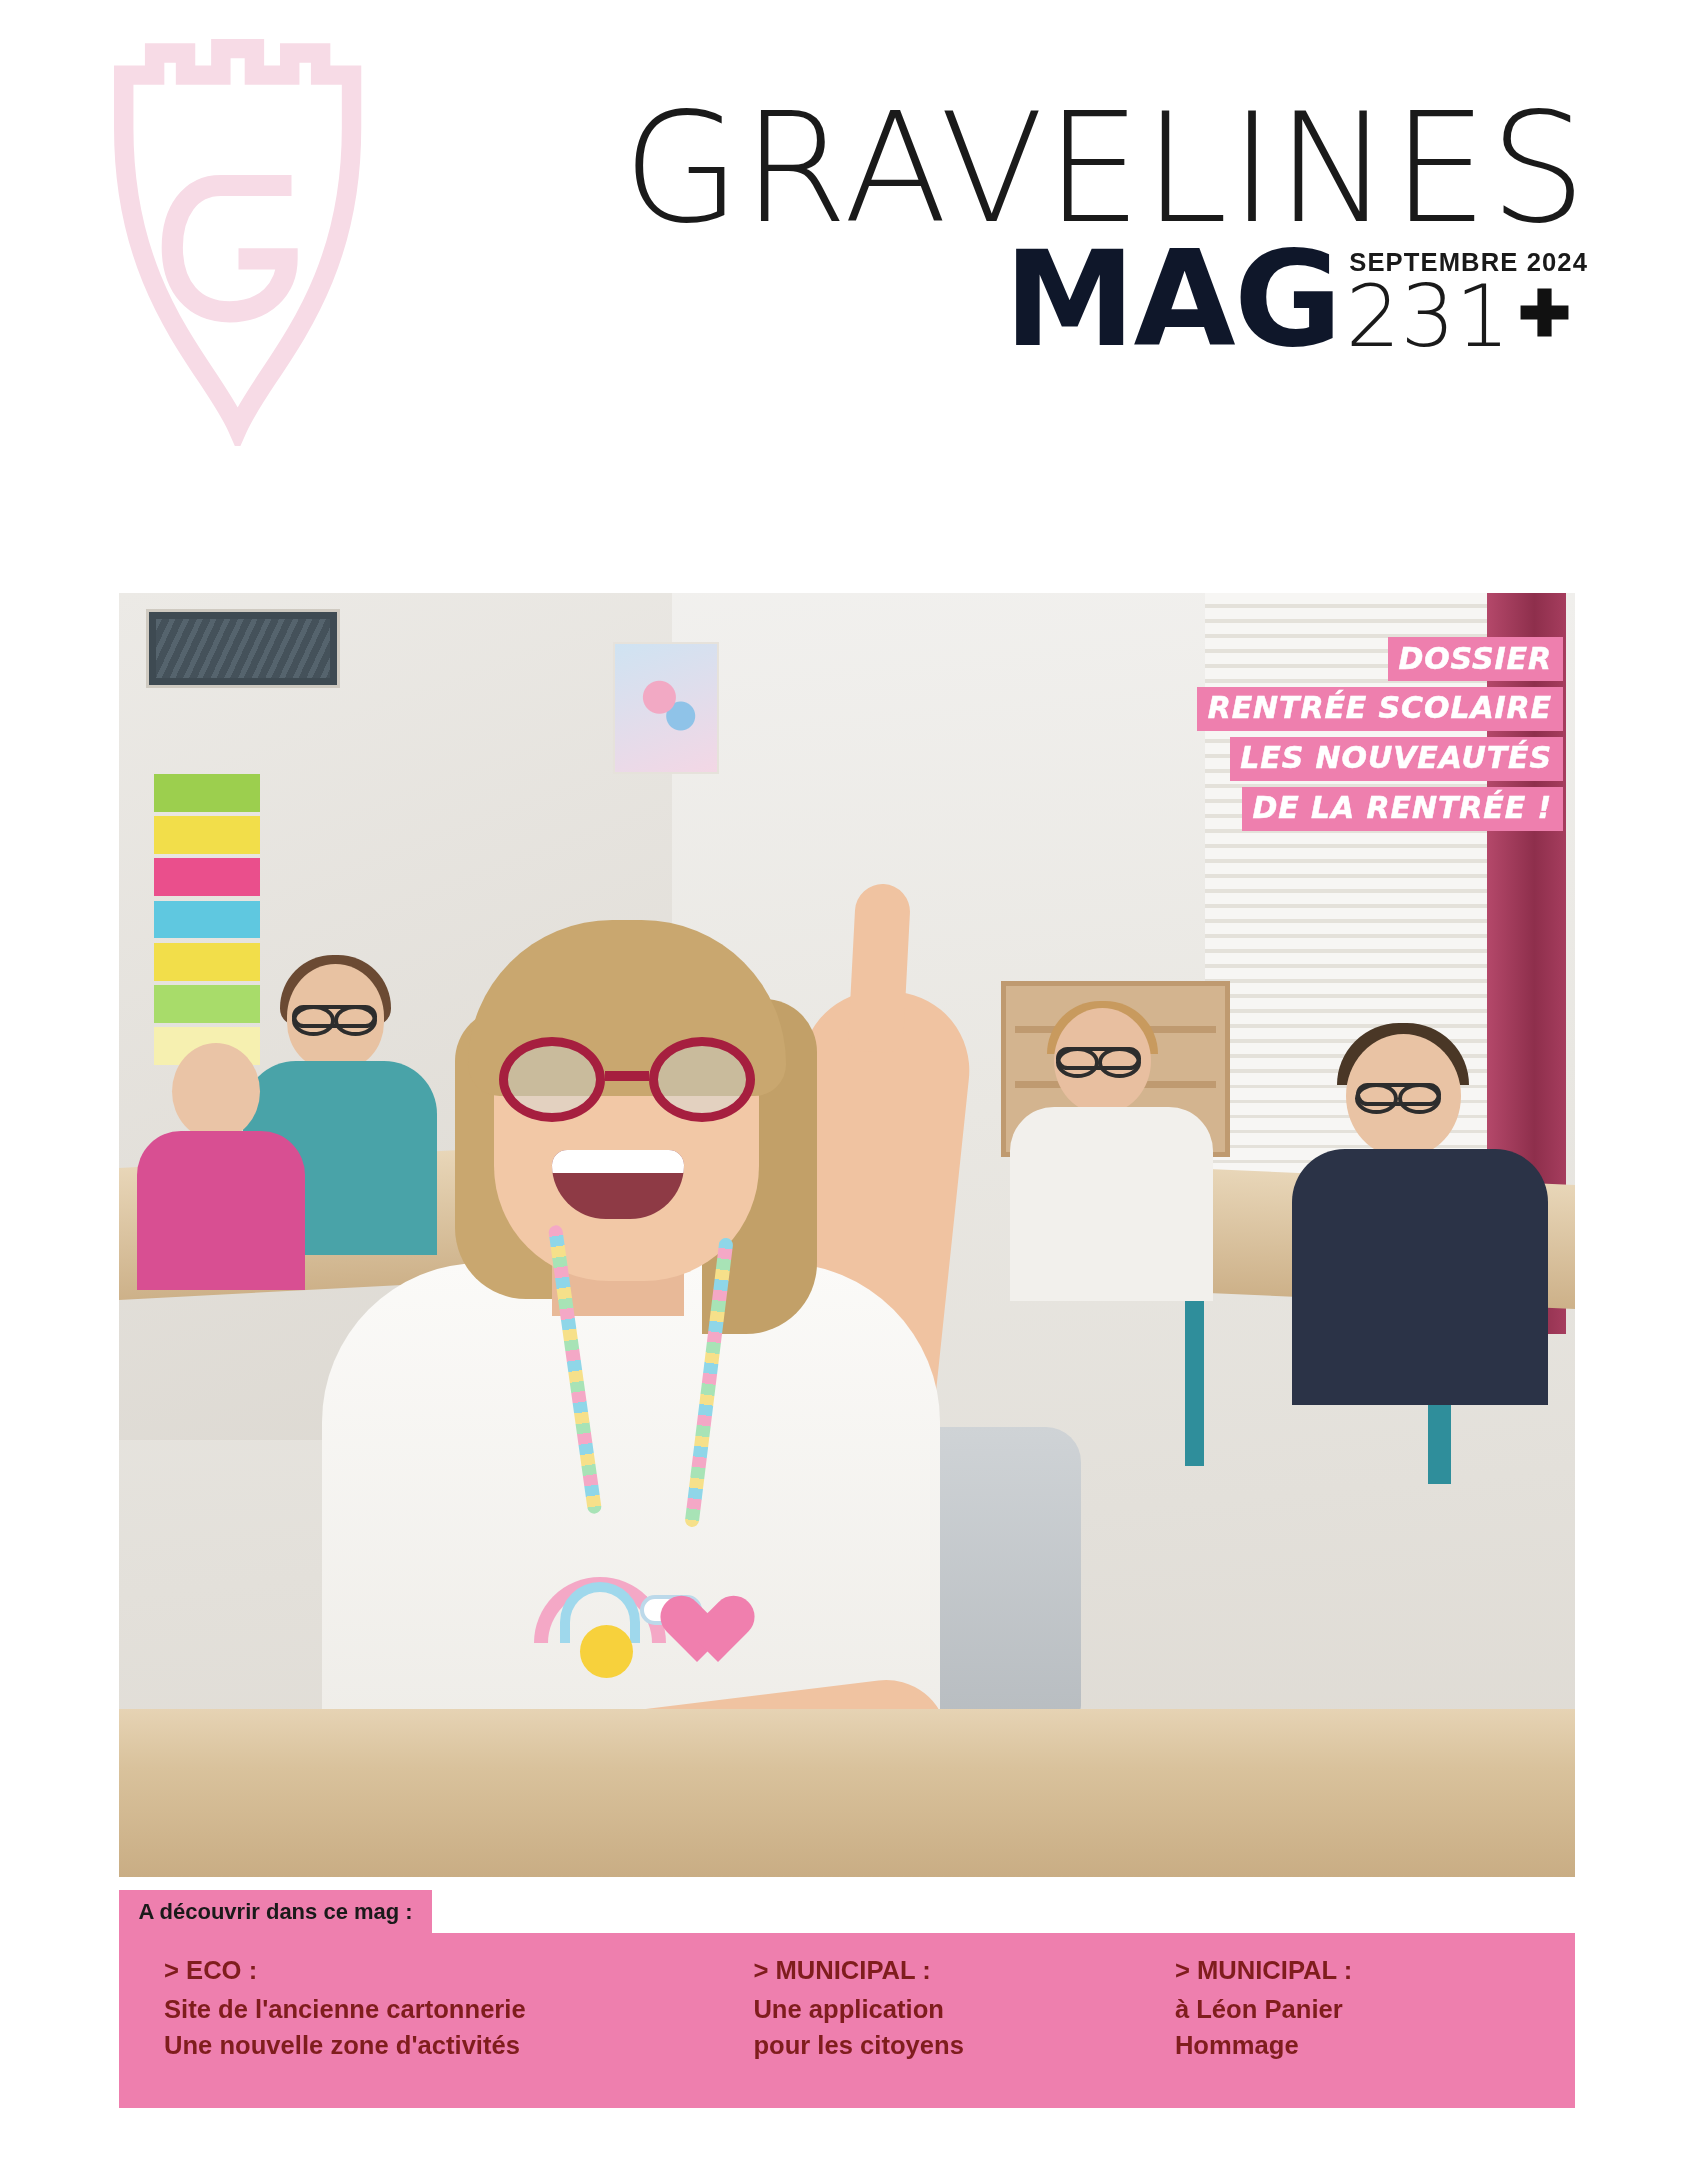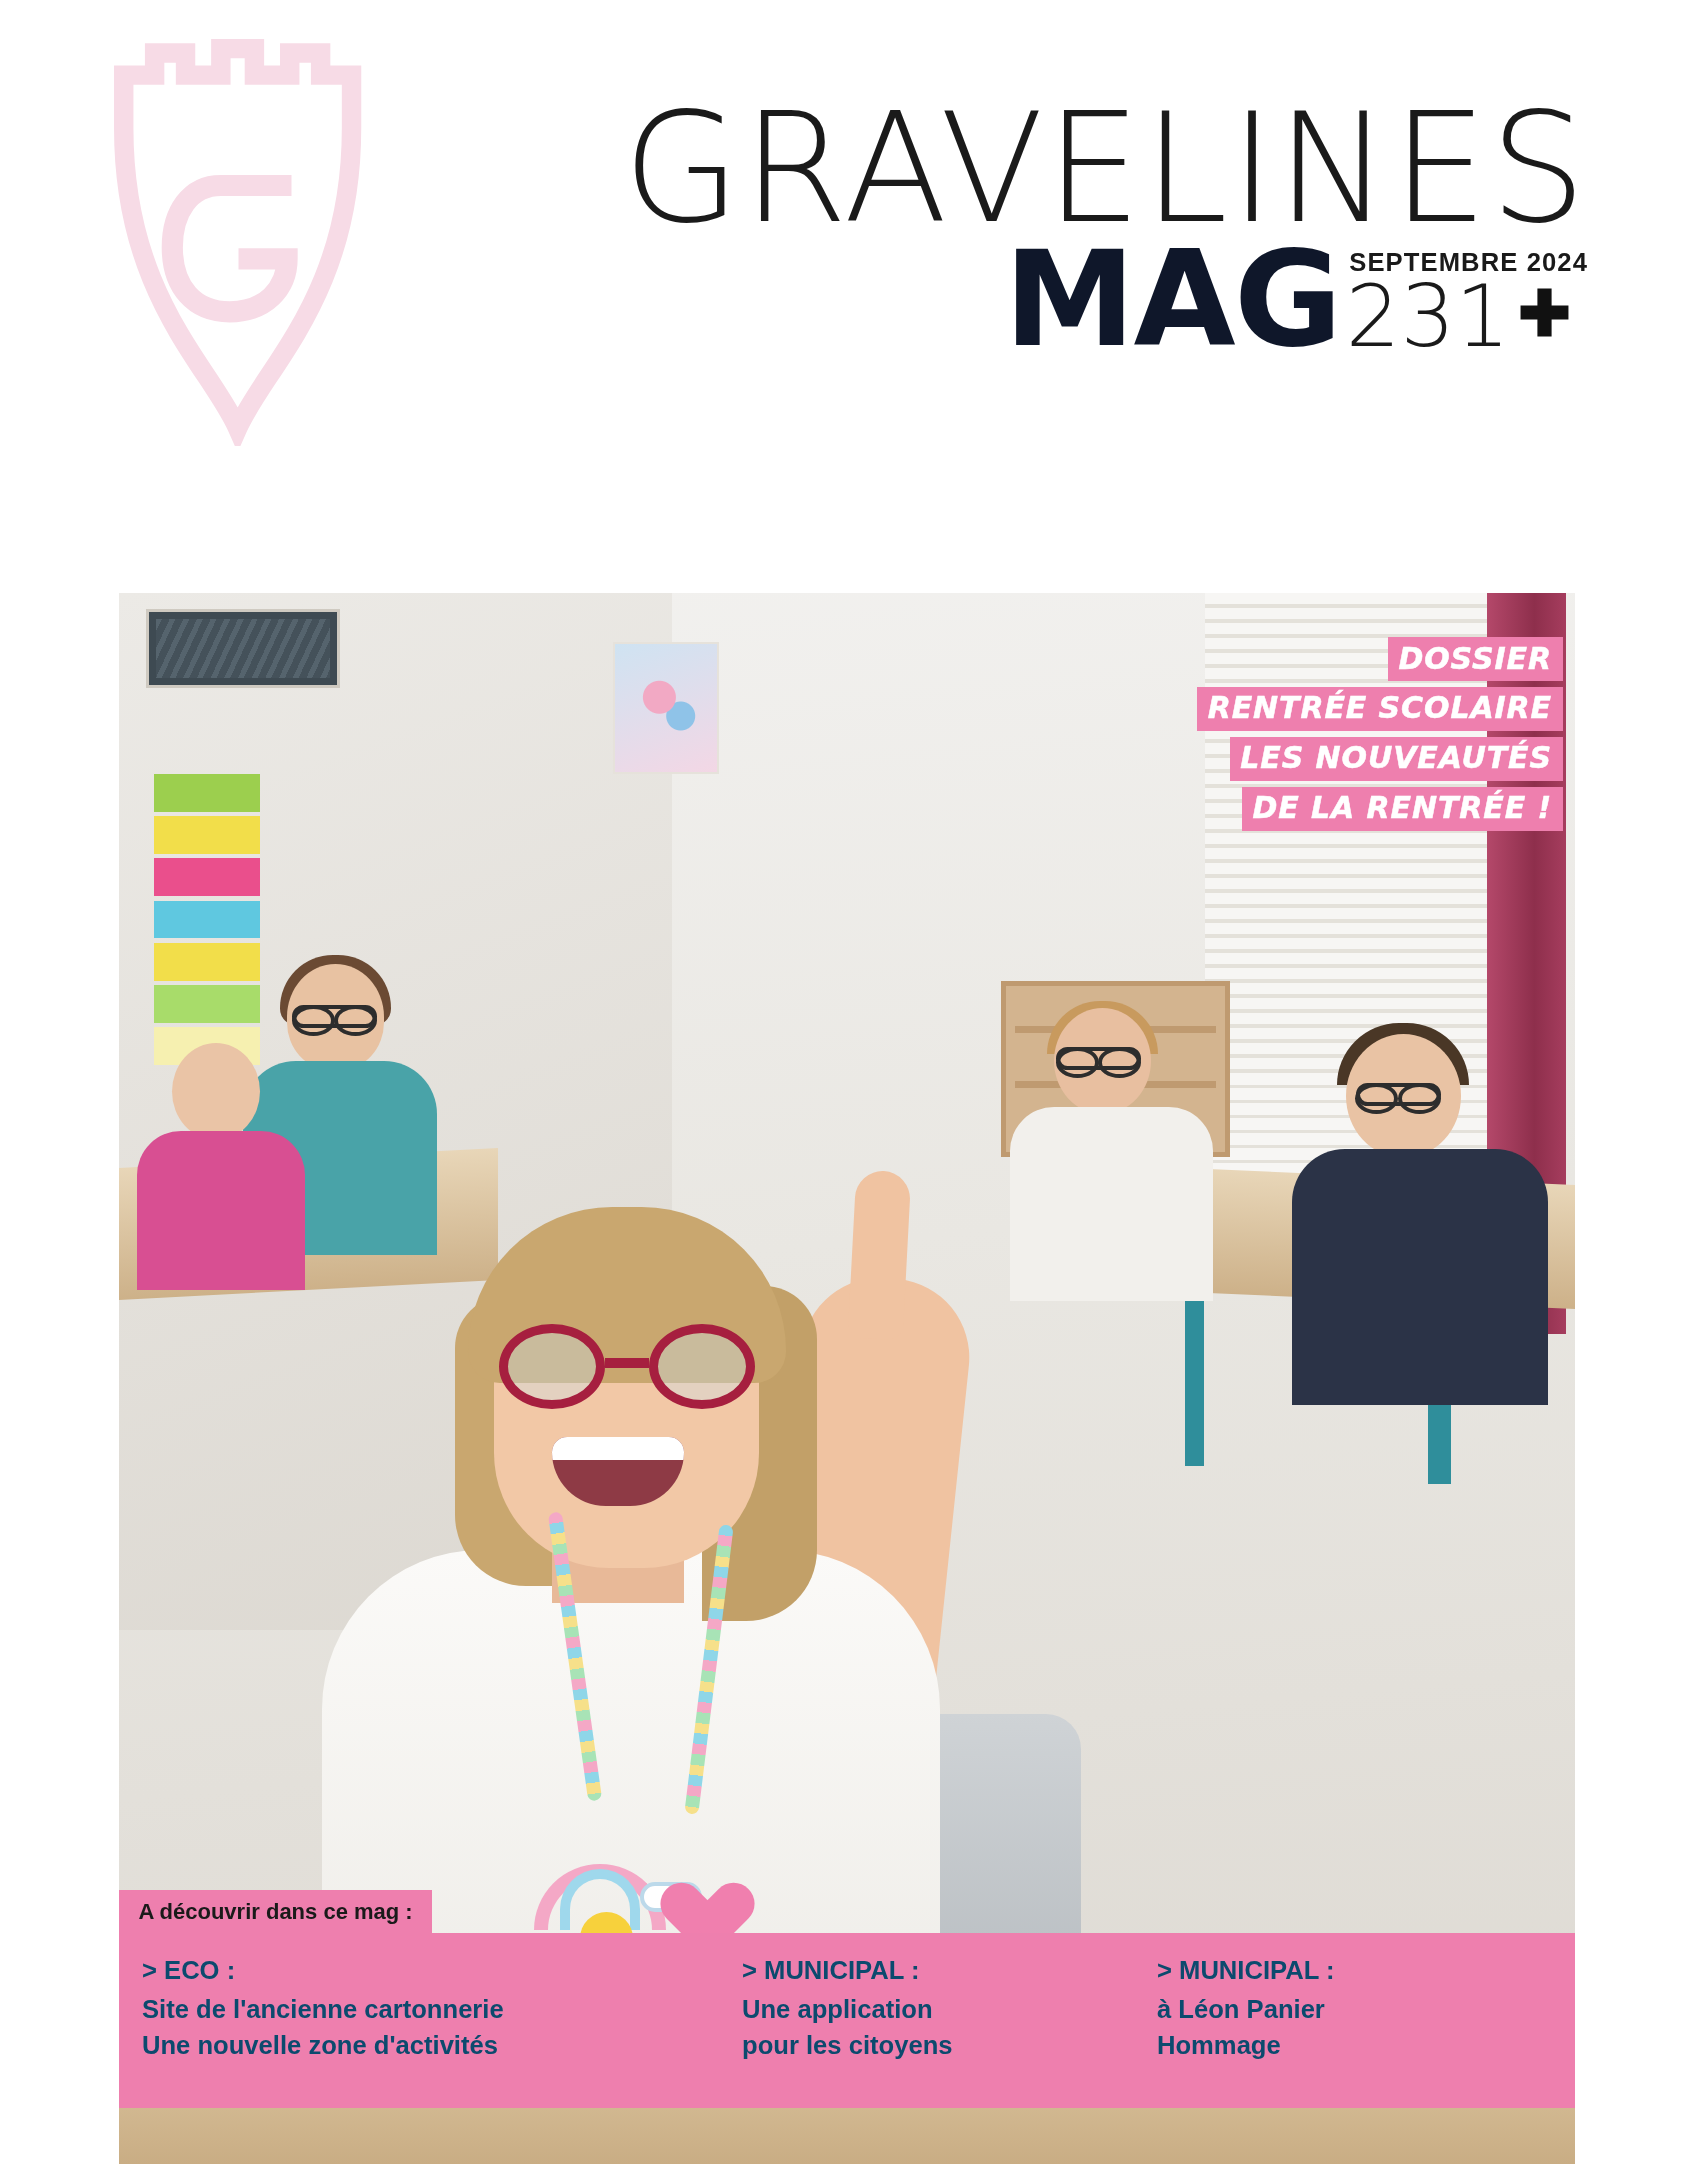--- a/index.html
+++ b/index.html
@@ -85,21 +85,21 @@
     margin-left: 7px;
     margin-bottom: 5.3px;
   }
 
   
   .cover-wrap {
     position: absolute;
     left: 119px;
     top: 593px;
     width: 1456px;
-    height: 1571px;
+    height: 1284px;
     overflow: hidden;
   }
   .photo {
     position: absolute;
     inset: 0;
     background: linear-gradient(175deg, #f2f1ef 0%, #e9e7e2 42%, #ddd9d2 100%);
   }
   
   .wall-left {
     position: absolute; left: 0; top: 0; width: 38%; height: 66%;
@@ -329,26 +329,26 @@
     position: absolute;
     left: 119px;
     top: 1933px;
     width: 1456px;
     height: 175px;
     background: #ee7fae;
     display: flex;
     padding: 19.4px 0 0 0;
   }
   .teaser-col {
-    color: #0c4a6e;
+    color: #7f1d1d;
     font-family: "Liberation Sans", sans-serif;
     font-weight: 700;
     font-size: 25.6px;
     line-height: 1.42;
-    padding-left: 23px;
+    margin-left: 45px;
   }
   .teaser-col.c1 { width: 600px; }
   .teaser-col.c2 { width: 415px; }
   .teaser-col.c3 { width: 441px; }
   .teaser-col .hd { margin-bottom: 1.8px; }
 </style>
 </head>
 <body>
 
 <div class="masthead">

